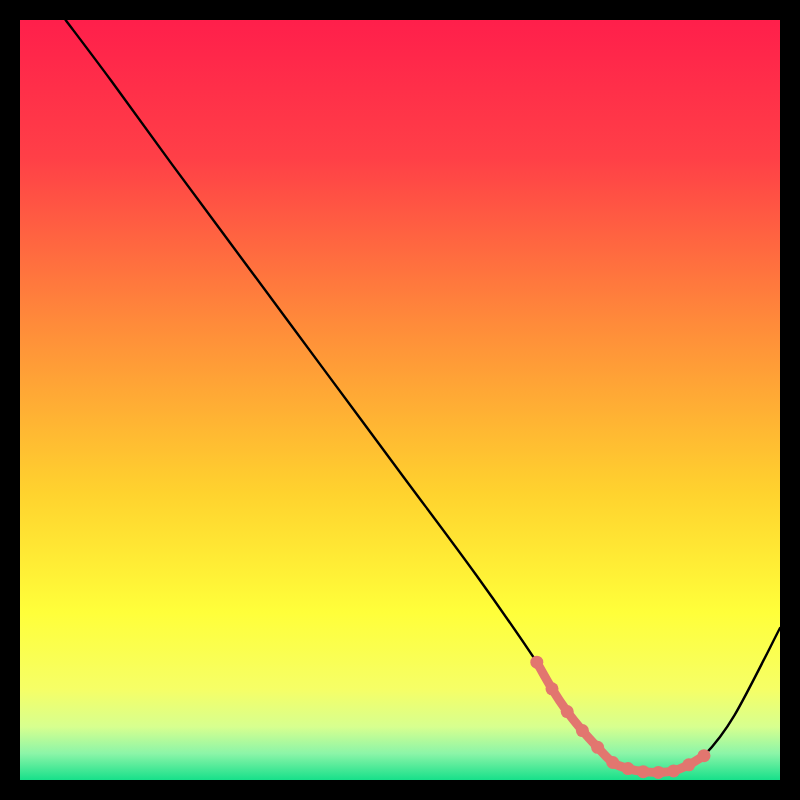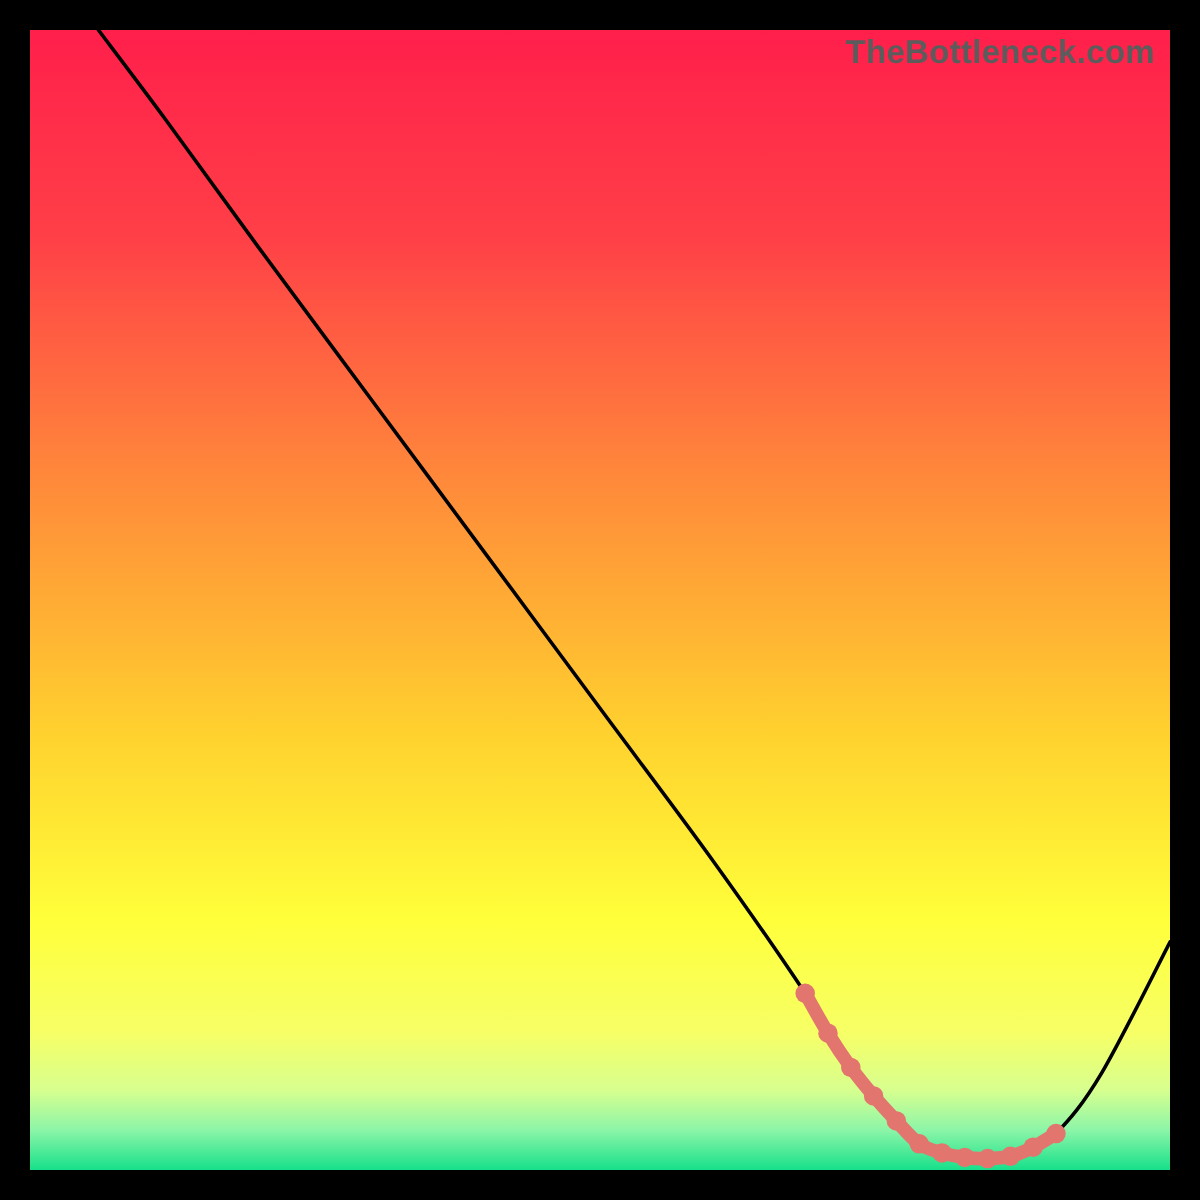--- a/index.html
+++ b/index.html
@@ -30,21 +30,20 @@
     user-select: none;
   }
   svg {
     display: block;
   }
 </style>
 </head>
 <body>
 
 <div class="frame">
-  <div class="watermark">TheBottleneck.com</div>
   <svg id="chart-svg" width="760" height="760" viewBox="0 0 760 760">
       <defs>
         <linearGradient id="bg-grad" x1="0" y1="0" x2="0" y2="1">
           <stop offset="0%" stop-color="#ff1f4b"></stop>
           <stop offset="18%" stop-color="#ff3f47"></stop>
           <stop offset="40%" stop-color="#ff8b3a"></stop>
           <stop offset="62%" stop-color="#ffd22e"></stop>
           <stop offset="78%" stop-color="#ffff3a"></stop>
           <stop offset="88%" stop-color="#f6ff66"></stop>
           <stop offset="93%" stop-color="#d7ff8f"></stop>

